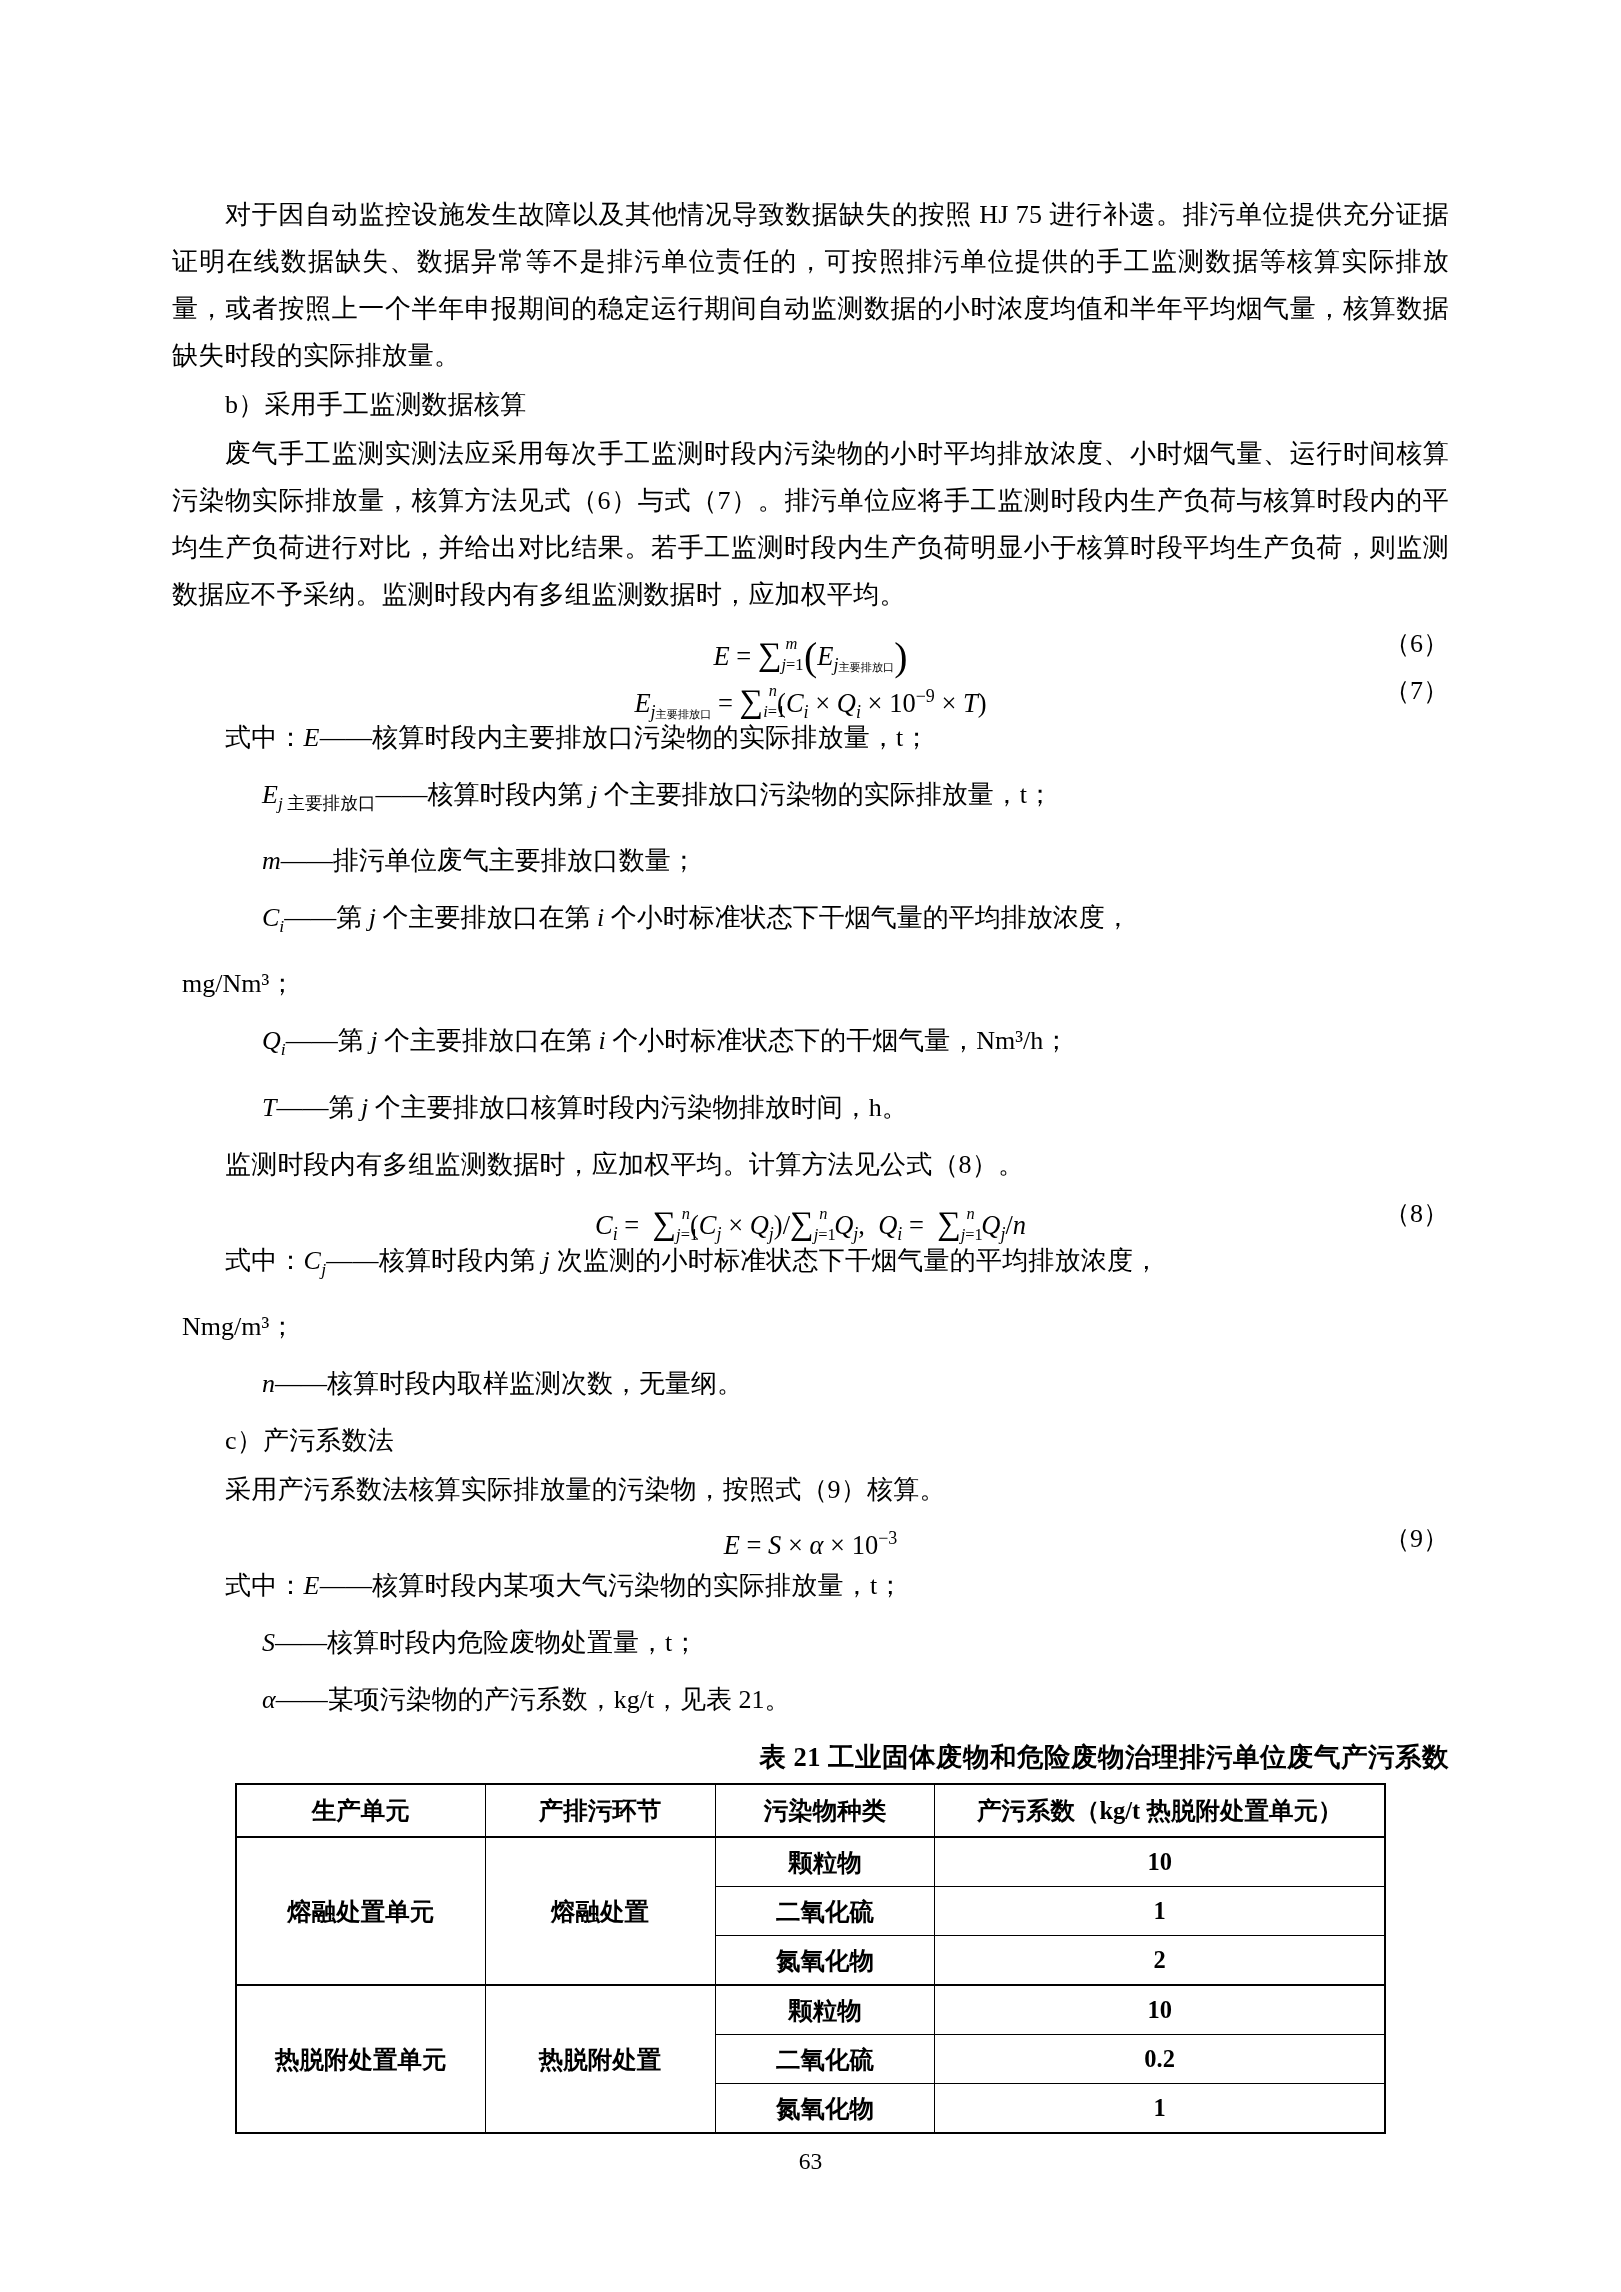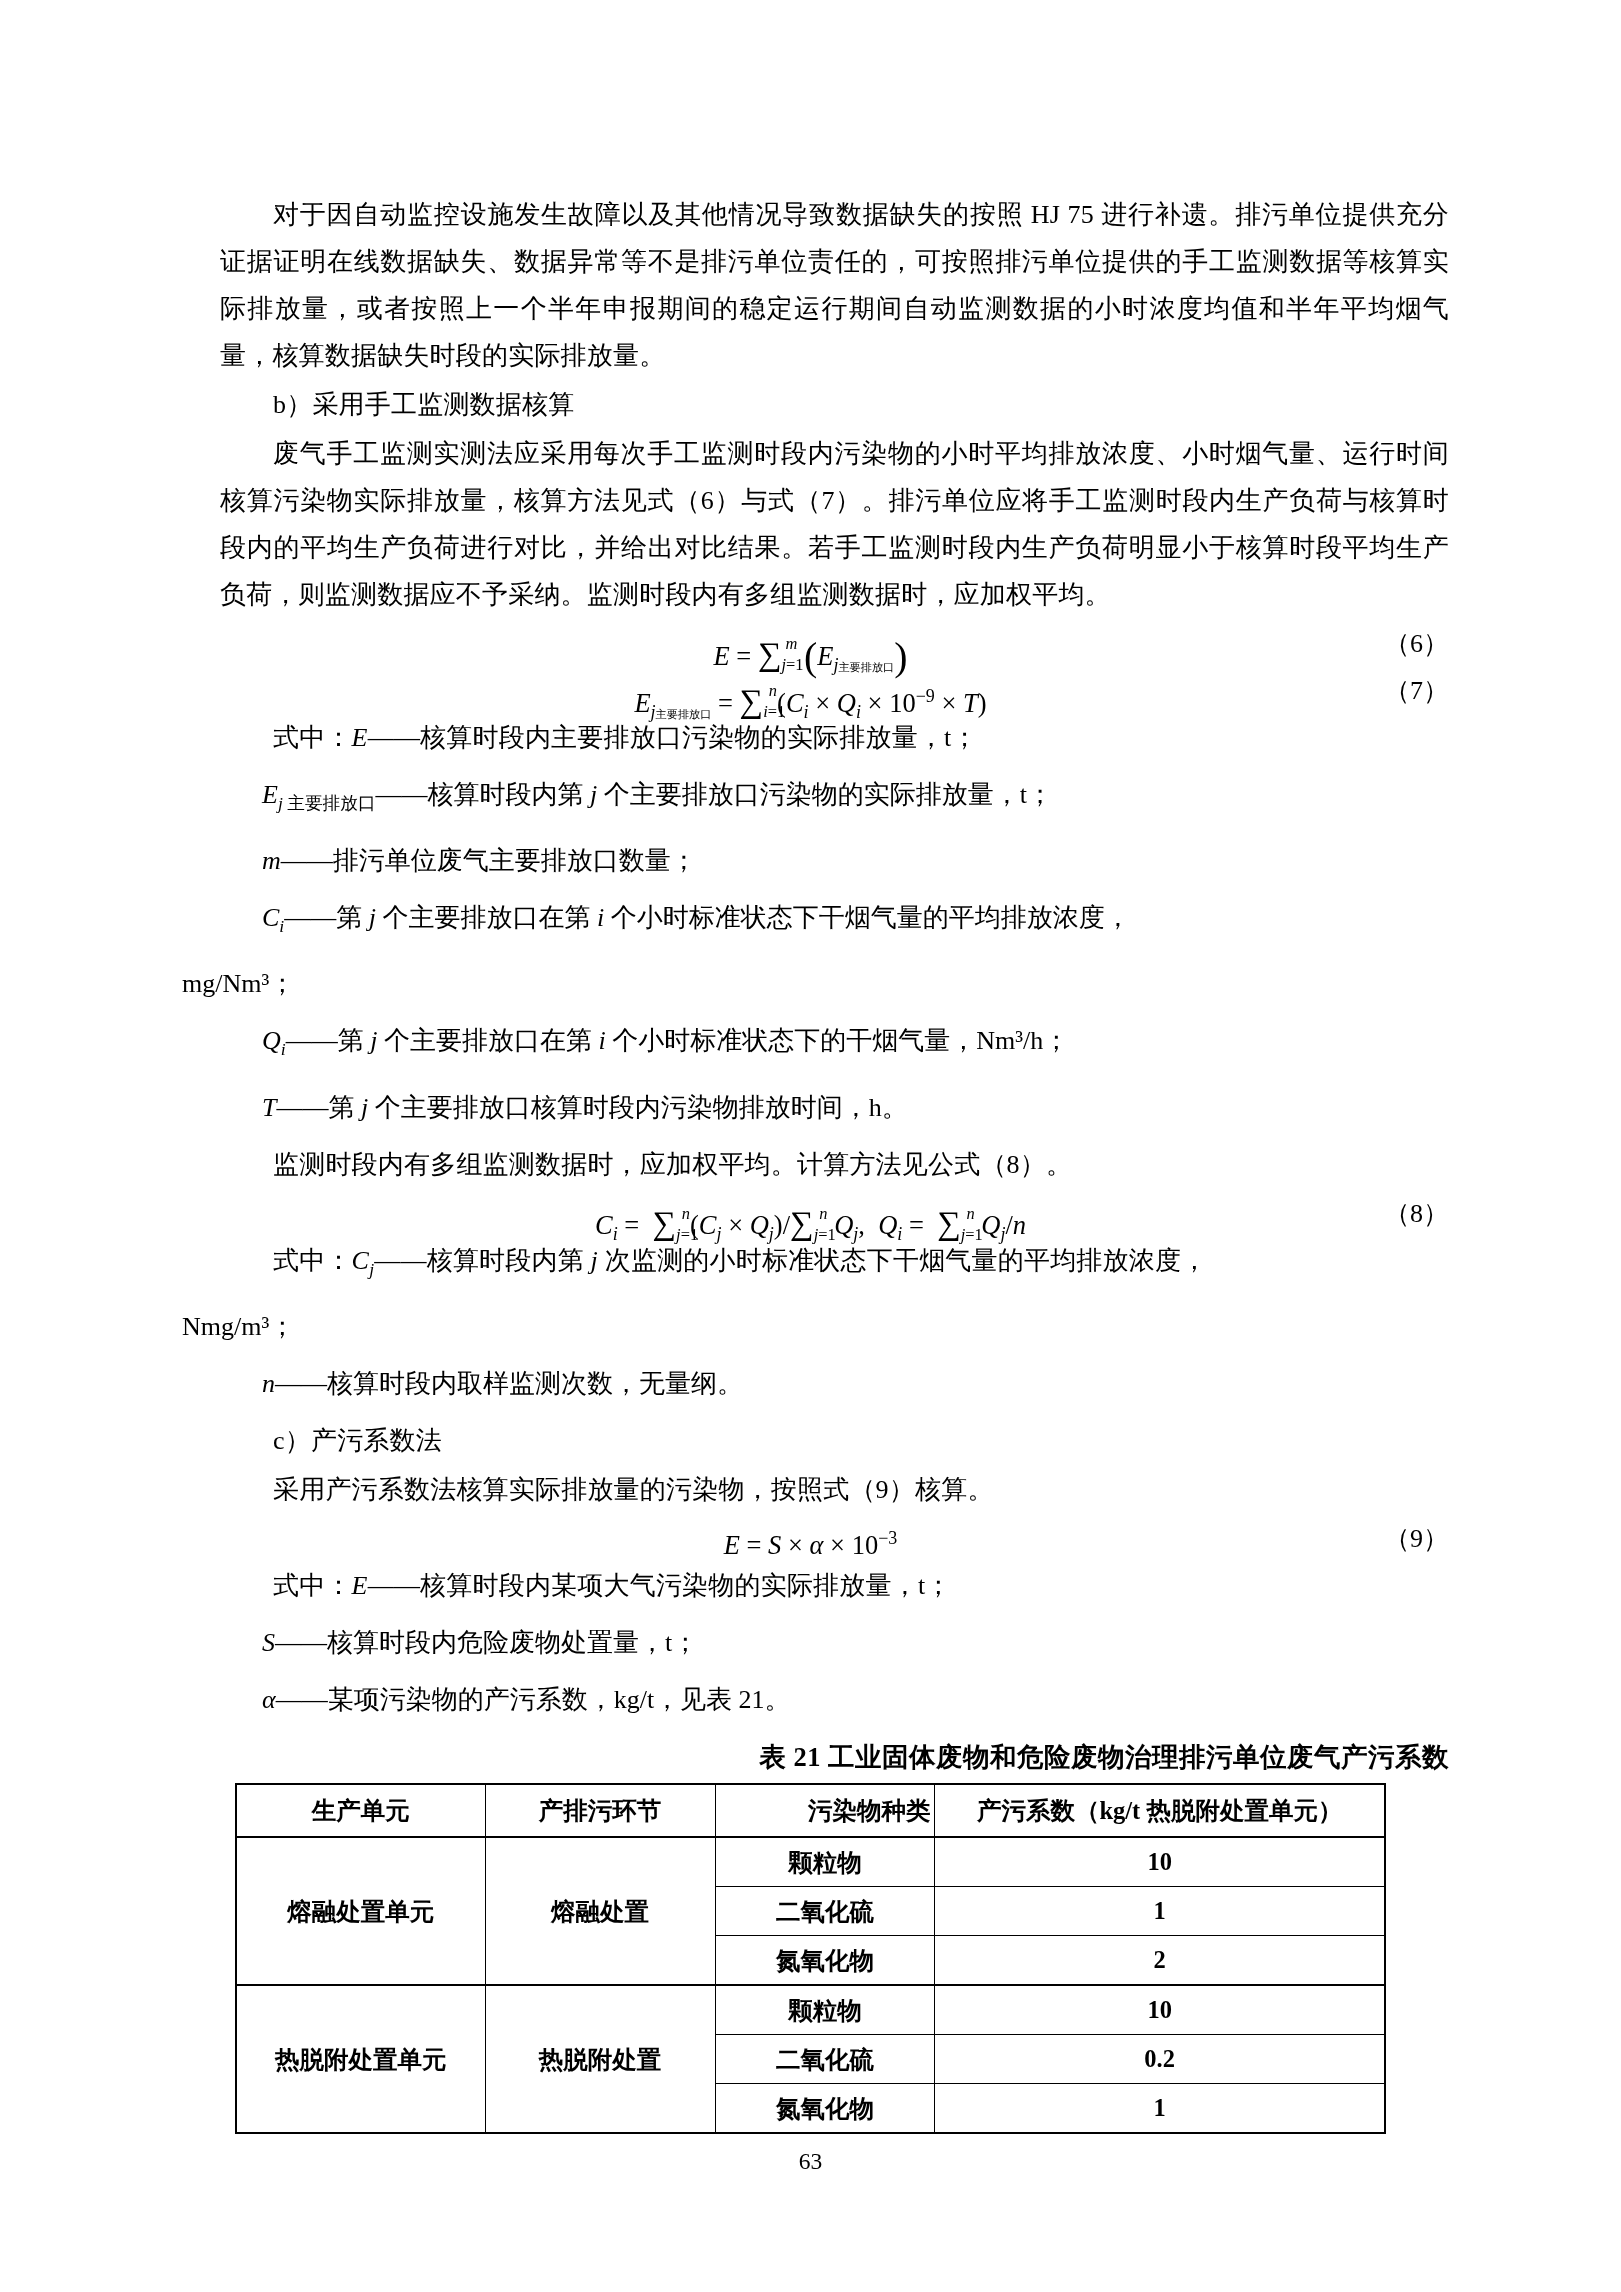--- a/index.html
+++ b/index.html
@@ -23,21 +23,20 @@
   .para {
     font-size: 26px;
     line-height: 47px;
     text-align: justify;
     text-justify: inter-ideograph;
     margin: 0 0 2px 0;
     letter-spacing: 0.2px;
   }
   .indent2 {
     text-indent: 53px;
-    margin-left: 48px;
   }
   .defline {
     font-size: 26px;
     line-height: 47px;
     margin: 10px;
     padding-left: 80px;
     text-align: justify;
   }
   .defline.nohang {
     padding-left: 0;
@@ -213,21 +212,21 @@
     <span class="it">α</span>——某项污染物的产污系数，kg/t，见表 21。
   </p>
 
   <div class="tablecap">表 21 工业固体废物和危险废物治理排污单位废气产污系数</div>
 
   <table class="data">
     <thead>
       <tr>
         <th class="outer-left thick-bottom" style="width:240px;">生产单元</th>
         <th class="thick-bottom" style="width:221px;">产排污环节</th>
-        <th class="thick-bottom" style="width:211px;text-align:right;">污染物种类</th>
+        <th class="thick-bottom" style="width:211px;">污染物种类</th>
         <th class="outer-right thick-bottom" style="width:441px;">产污系数（kg/t 热脱附处置单元）</th>
       </tr>
     </thead>
     <tbody>
       <tr>
         <td class="outer-left" rowspan="3">熔融处置单元</td>
         <td rowspan="3">熔融处置</td>
         <td>颗粒物</td>
         <td class="outer-right">10</td>
       </tr>

